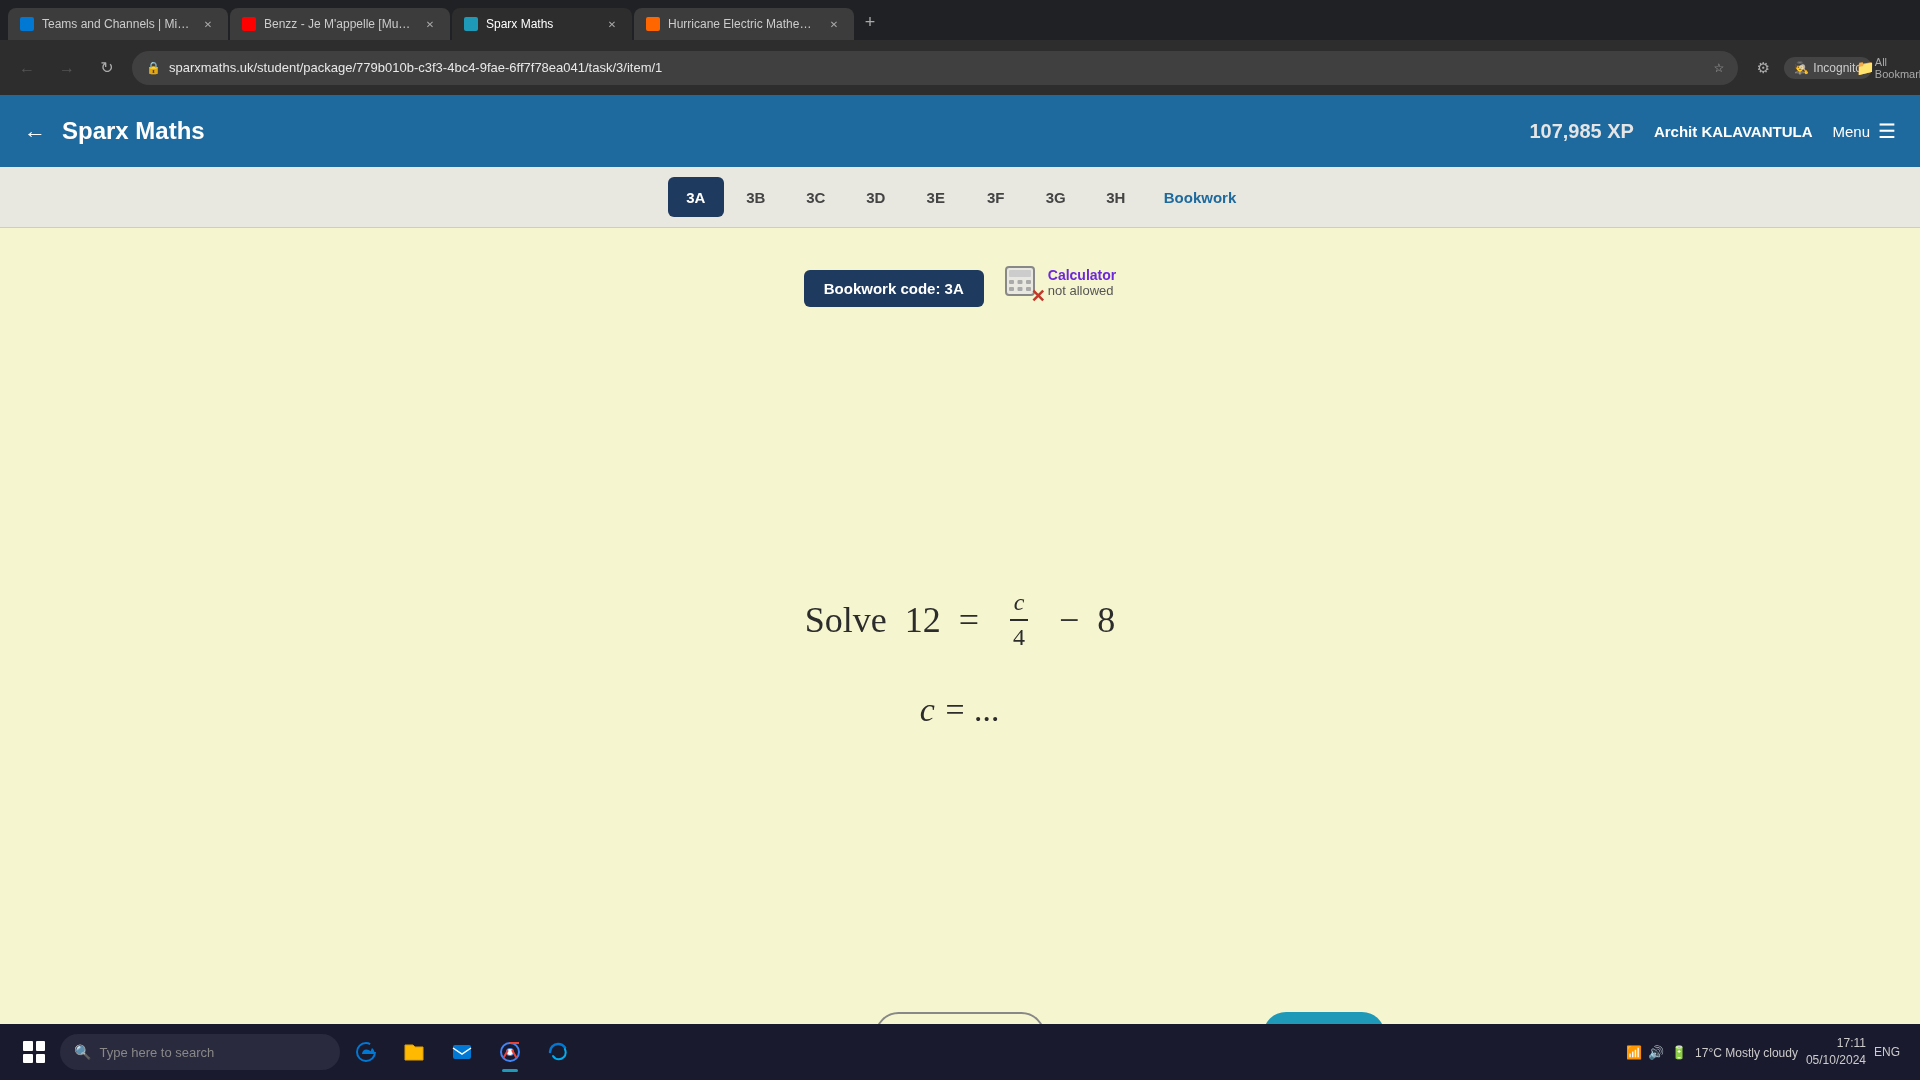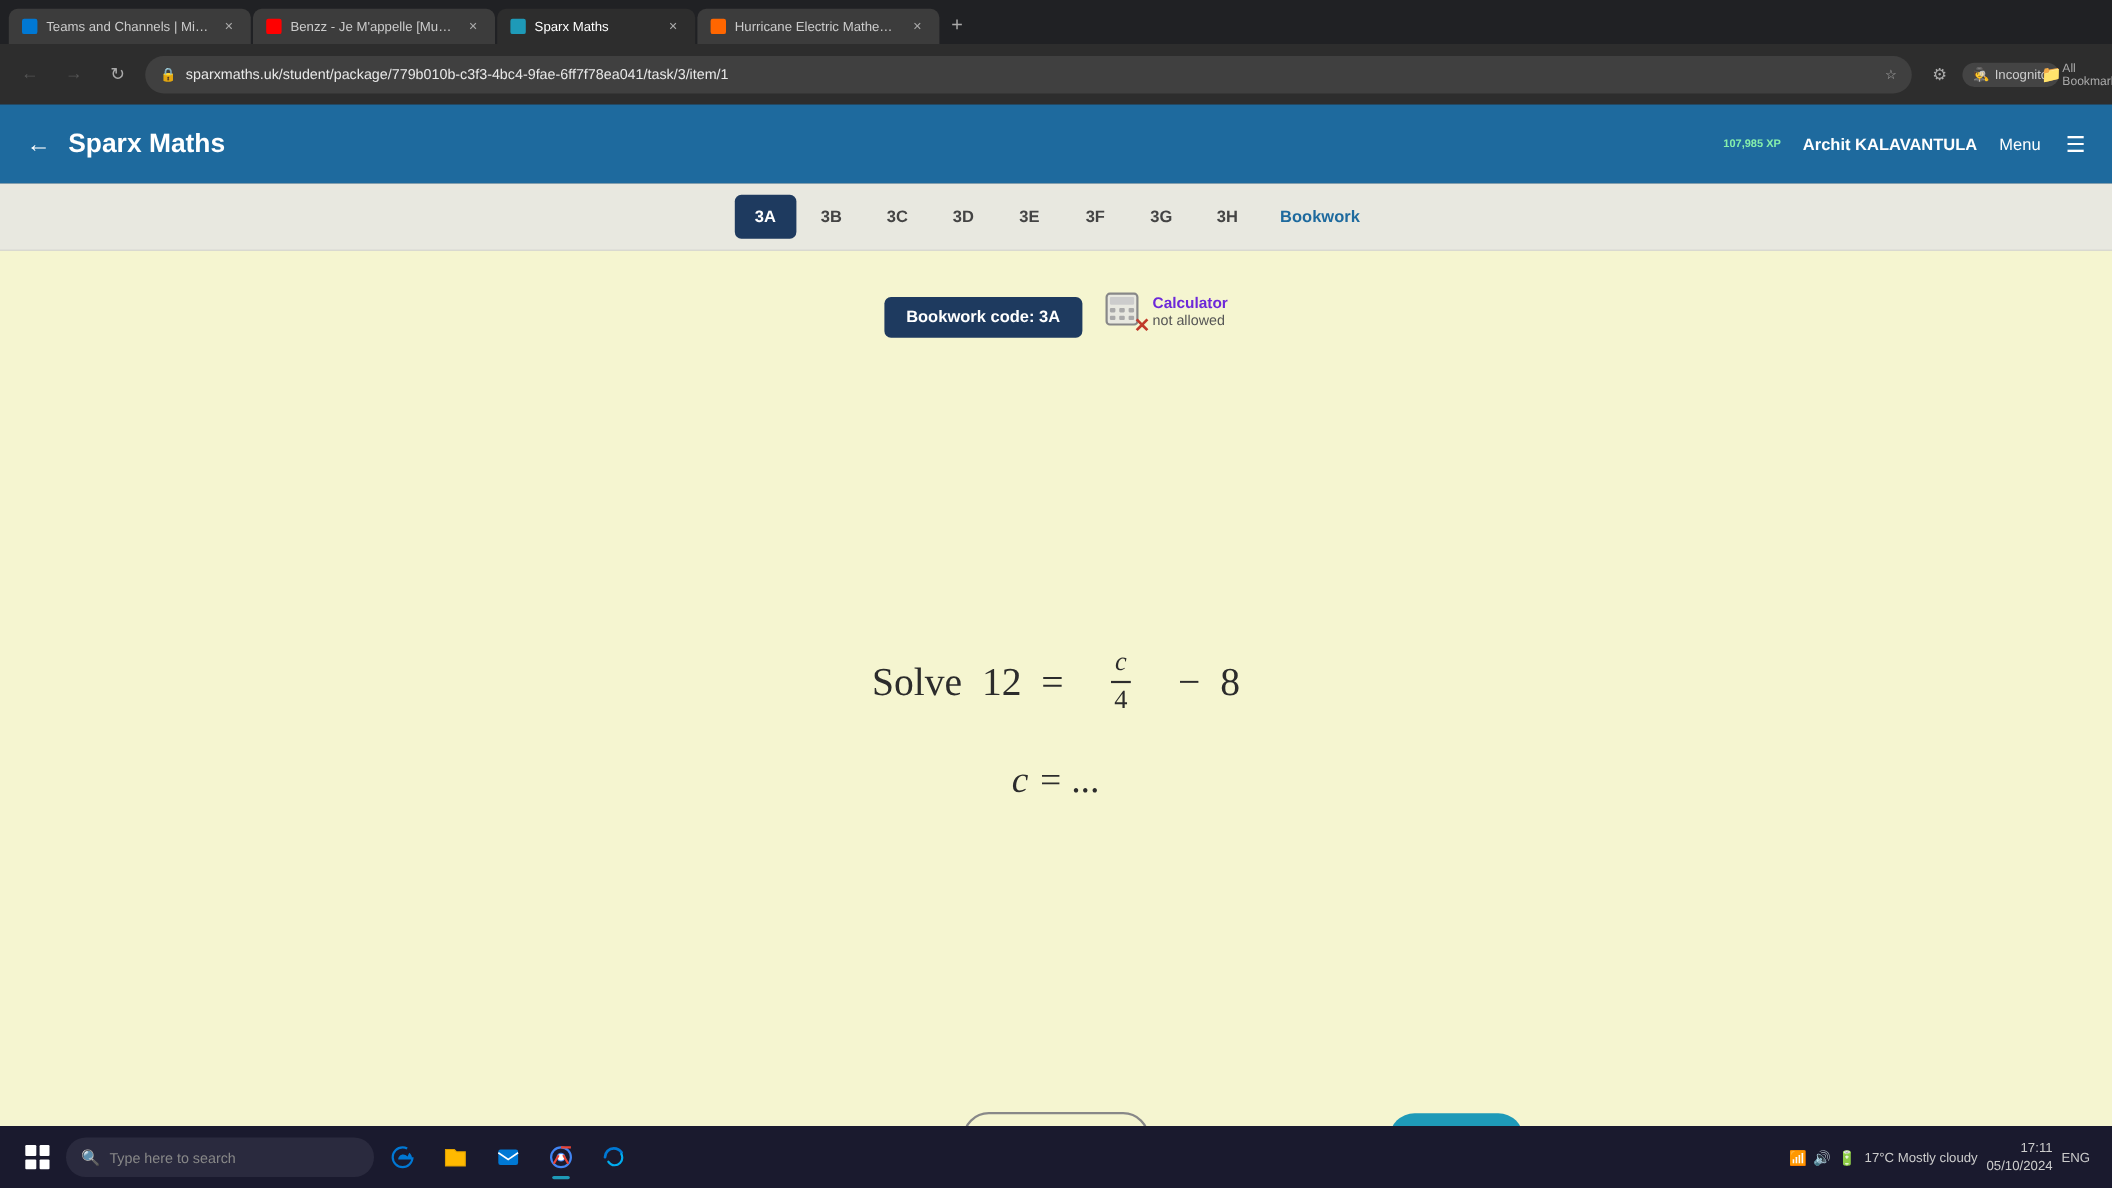--- a/index.html
+++ b/index.html
@@ -24,37 +24,37 @@
     .browser-actions { display: flex; gap: 6px; align-items: center; }
     .browser-action-btn { width: 30px; height: 30px; border-radius: 50%; display: flex; align-items: center; justify-content: center; color: #aaa; font-size: 15px; cursor: pointer; }
     .incognito-btn { font-size: 12px; color: #ccc; background: #444; border-radius: 16px; padding: 4px 10px; display: flex; align-items: center; gap: 4px; cursor: pointer; }
 
     
     .app-header { background: #1e6a9e; height: 72px; display: flex; align-items: center; justify-content: space-between; padding: 0 24px; }
     .app-header-left { display: flex; align-items: center; gap: 16px; }
     .back-btn { color: #fff; font-size: 22px; cursor: pointer; }
     .app-logo { font-size: 24px; font-weight: 700; color: #fff; }
     .app-header-right { display: flex; align-items: center; gap: 20px; }
-    .xp-display { font-size: 10px; color: #86efac; font-weight: 600; }
+    .xp-display { font-size: 20px; color: #e5e5e5; font-weight: 600; }
     .user-name { font-size: 15px; color: #fff; font-weight: 600; }
-    .menu-btn { font-size: 15px; color: #fff; cursor: pointer; display: flex; align-items: center; gap: 23px; }
+    .menu-btn { font-size: 15px; color: #fff; cursor: pointer; display: flex; align-items: center; gap: 8px; }
 
     
     .task-tabs { background: #e8e8e0; display: flex; align-items: center; justify-content: center; gap: 4px; padding: 10px 0; border-bottom: 1px solid #ccc; }
     .task-tab { height: 40px; min-width: 56px; border-radius: 6px; display: flex; align-items: center; justify-content: center; font-size: 15px; font-weight: 600; color: #444; cursor: pointer; padding: 0 16px; }
     .task-tab.active { background: #1e3a5f; color: #fff; }
     .task-tab.summary { color: #1e6a9e; font-weight: 600; background: transparent; }
 
     .bookwork-row { display: flex; align-items: center; gap: 20px; margin-bottom: 20px; }
     .bookwork-code { background: #1e3a5f; color: #fff; padding: 10px 20px; border-radius: 6px; font-size: 15px; font-weight: 600; margin-top: 12px; }
     .calculator-badge { display: flex; align-items: center; gap: 8px; font-size: 14px; color: #444; }
 
     
     .math-area { flex: 1; display: flex; flex-direction: column; align-items: center; justify-content: center; gap: 40px; padding: 60px 0; }
-    .equation-display { font-size: 36px; color: #2c2c2c; display: flex; align-items: center; gap: 24px; font-family: 'Times New Roman', serif; }
+    .equation-display { font-size: 36px; color: #2c2c2c; display: flex; align-items: center; gap: 12px; font-family: 'Times New Roman', serif; }
     .fraction { display: inline-flex; flex-direction: column; align-items: center; vertical-align: middle; font-size: 28px; line-height: 1.2; }
     .frac-num { border-bottom: 2px solid #2c2c2c; padding: 0 4px 2px; font-size: 24px; font-style: italic; }
     .frac-den { padding: 2px 4px 0; font-size: 24px; }
     .answer-line { font-size: 34px; color: #2c2c2c; font-family: 'Times New Roman', serif; font-style: italic; }
 
     
     .bottom-bar { background: #f5f5d0; height: 90px; display: flex; align-items: center; justify-content: center; position: relative; border-top: none; }
     .watch-video-btn { border: 2px solid #888; border-radius: 24px; padding: 12px 28px; display: flex; align-items: center; gap: 10px; font-size: 16px; color: #333; cursor: pointer; background: transparent; }
     .answer-btn { position: absolute; right: 60px; background: #1e9ab8; color: #fff; border: none; border-radius: 24px; padding: 14px 32px; font-size: 16px; font-weight: 600; cursor: pointer; }
 

